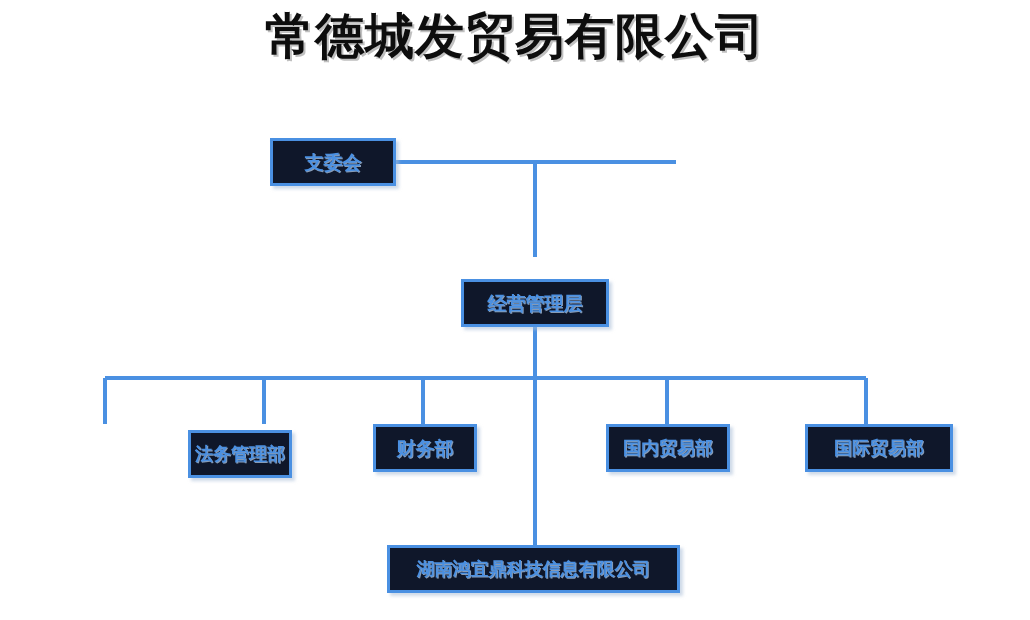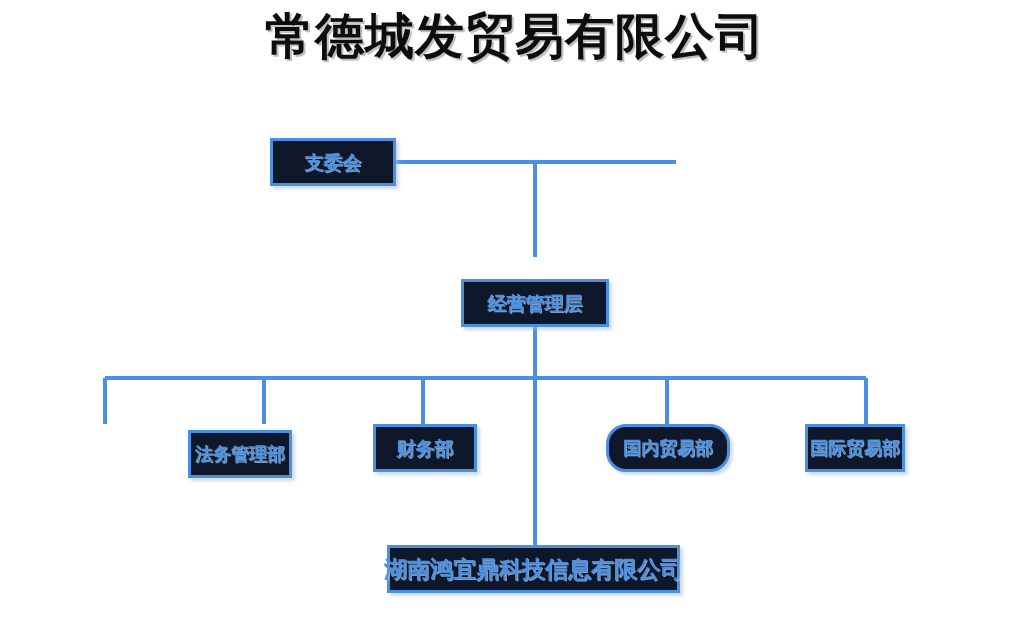--- a/index.html
+++ b/index.html
@@ -69,21 +69,21 @@
     font-size: 19px;
     line-height: 1;
     color: #4a90e2;
     white-space: nowrap;
     text-shadow: 1px 1px 0 rgba(175,200,230,0.75);
   }
   .node-label.small {
     font-size: 18px;
   }
   .node-label.wide {
-    font-size: 23px;
+    font-size: 18px;
   }
 </style>
 </head>
 <body>
 
 <div id="chart-root">
 
   <div class="chart-title">常德城发贸易有限公司</div>
 
   <svg id="connectors" viewBox="0 0 1030 620" width="1030" height="620" xmlns="http://www.w3.org/2000/svg">
@@ -118,25 +118,25 @@
 
 
   <div class="node" style="left:188px; top:424px; width:104px; height:48px;margin-top:6px;">
     <span class="node-label small">法务管理部</span>
   </div>
 
   <div class="node" style="left:373px; top:424px; width:104px; height:48px;">
     <span class="node-label">财务部</span>
   </div>
 
-  <div class="node" style="left:606px; top:424px; width:124px; height:48px;border-radius:20px;">
+  <div class="node" style="left:606px; top:424px; width:124px; height:48px;">
     <span class="node-label small">国内贸易部</span>
   </div>
 
-  <div class="node" style="left:805px; top:424px; width:100px; height:48px;">
+  <div class="node" style="left:805px; top:424px; width:148px; height:48px;">
     <span class="node-label small">国际贸易部</span>
   </div>
 
   <div class="node" style="left:387px; top:545px; width:293px; height:48px;">
     <span class="node-label wide">湖南鸿宜鼎科技信息有限公司</span>
   </div>
 
 </div>
 
 </body></html>

